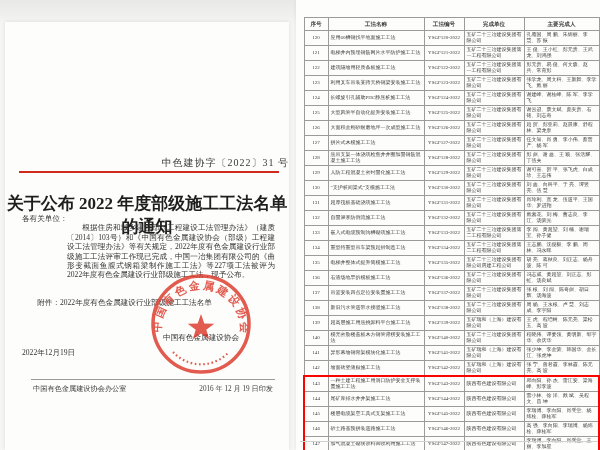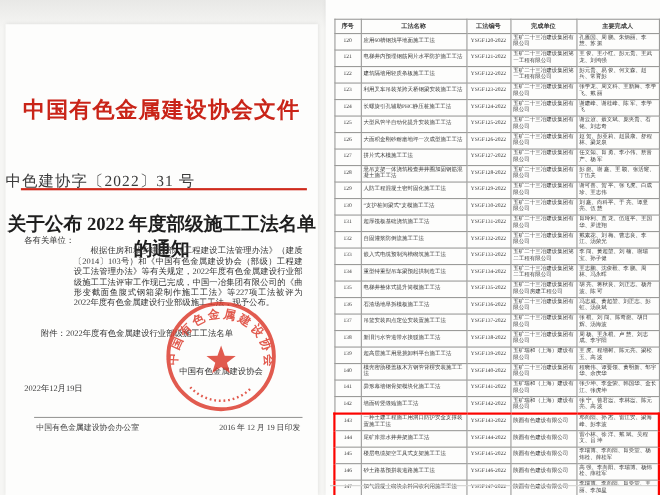--- a/index.html
+++ b/index.html
@@ -15,21 +15,21 @@
   #table-page { left:296px; top:0; width:304px; height:450px; box-shadow:0 0 4px rgba(0,0,0,.08); }
 
   
   .org-title {
     position:absolute; top:64px; left:0; right:0;
     text-align:center; font-size:20px; font-weight:bold;
     color:#c92418; letter-spacing:1px; white-space:nowrap;
   }
   .doc-number {
     position:absolute; top:134px; left:0; right:0;
-    text-align:left; font-size:14px; color:#3a3a3a; letter-spacing:1px;
+    text-align:right; font-size:10px; color:#3a3a3a; letter-spacing:1px;
   }
   .red-rule {
     position:absolute; top:149px; left:14px; right:10px; height:2px; background:#cf2a1c;
   }
   .subject {
     position:absolute; top:170px; left:0; right:0;
     text-align:center; font-size:17px; font-weight:bold; color:#1e1e1e;
   }
   .doc-body {
     position:absolute; top:144px; left:17px; right:14px;
@@ -57,21 +57,20 @@
   tr.hl td { border-top-color:transparent; }
   td.hl-t { border-top:2px solid #fb0400 !important; }
   td.hl-l { border-left:2px solid #fb0400 !important; }
   td.hl-r { border-right:2px solid #fb0400 !important; }
   .bottom-divider { position:absolute; left:300px; top:441px; width:298px; height:1px; background:#d2d2d0; }
 </style>
 </head>
 <body>
 
 <div class="page" id="doc-page">
-  <div class="org-title">中国有色金属建设协会文件</div>
   <div class="doc-number">中色建协字〔2022〕31 号</div>
   <div class="red-rule"></div>
   <div class="subject">关于公布 2022 年度部级施工工法名单的通知</div>
 
   <div class="doc-body">
     <div class="salutation">各有关单位：</div>
     <div class="para">根据住房和城乡建设部《工程建设工法管理办法》（建质〔2014〕103号）和《中国有色金属建设协会（部级）工程建设工法管理办法》等有关规定，2022年度有色金属建设行业部级施工工法评审工作现已完成，中国一冶集团有限公司的《曲形变截面鱼腹式钢箱梁制作施工工法》等227项工法被评为2022年度有色金属建设行业部级施工工法，现予公布。</div>
     <div class="attachment">附件：2022年度有色金属建设行业部级施工工法名单</div>
     <div class="signer-line">中国有色金属建设协会</div>
     <div class="date-line">2022年12月19日</div>

